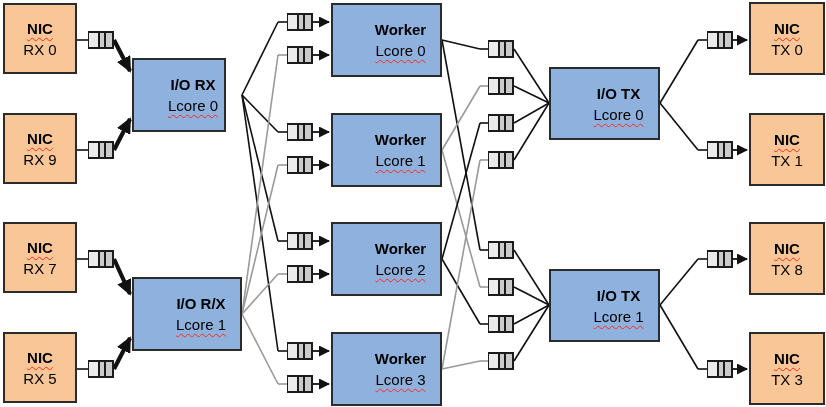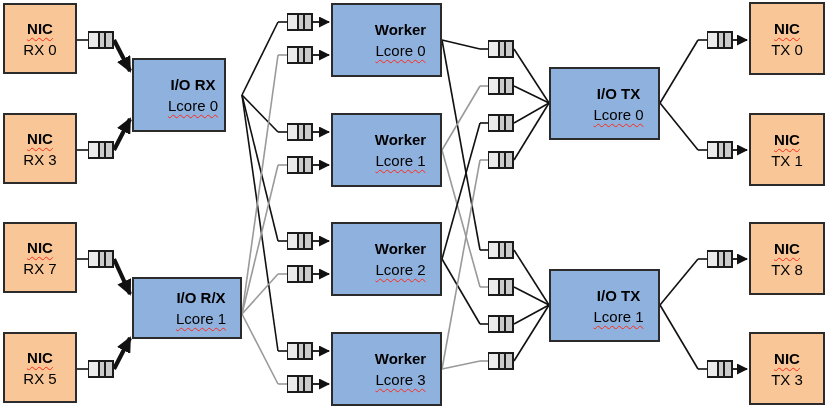--- a/index.html
+++ b/index.html
@@ -118,36 +118,36 @@
         <line x1="733" y1="369" x2="747" y2="369" stroke="#111111" stroke-width="1.8" marker-end="url(#ah)"></line>
       </g>
   </svg>
 
   <div class="block nic" style="left:3px;top:3px;width:74px;height:71px">
     <div class="t1 sq">NIC</div>
     <div class="t2">RX 0</div>
   </div>
   <div class="block nic" style="left:3px;top:113px;width:74px;height:71px">
     <div class="t1 sq">NIC</div>
-    <div class="t2">RX 3</div>
+    <div class="t2">RX 9</div>
   </div>
   <div class="block nic" style="left:3px;top:222px;width:74px;height:71px">
     <div class="t1 sq">NIC</div>
     <div class="t2">RX 7</div>
   </div>
   <div class="block nic" style="left:3px;top:332px;width:74px;height:71px">
     <div class="t1 sq">NIC</div>
     <div class="t2">RX 5</div>
   </div>
 
   <div class="block core" style="left:132px;top:58px;width:94px;height:74px">
     <div class="t1">I/O RX</div>
     <div class="t2 sq">Lcore 0</div>
   </div>
-  <div class="block core" style="left:132px;top:277px;width:110px;height:62px">
+  <div class="block core" style="left:132px;top:277px;width:110px;height:74px">
     <div class="t1">I/O R/X</div>
     <div class="t2 sq">Lcore 1</div>
   </div>
 
   <div class="block core" style="left:331px;top:3px;width:111px;height:74px">
     <div class="t1">Worker</div>
     <div class="t2 sq">Lcore 0</div>
   </div>
   <div class="block core" style="left:331px;top:113px;width:111px;height:74px">
     <div class="t1">Worker</div>

